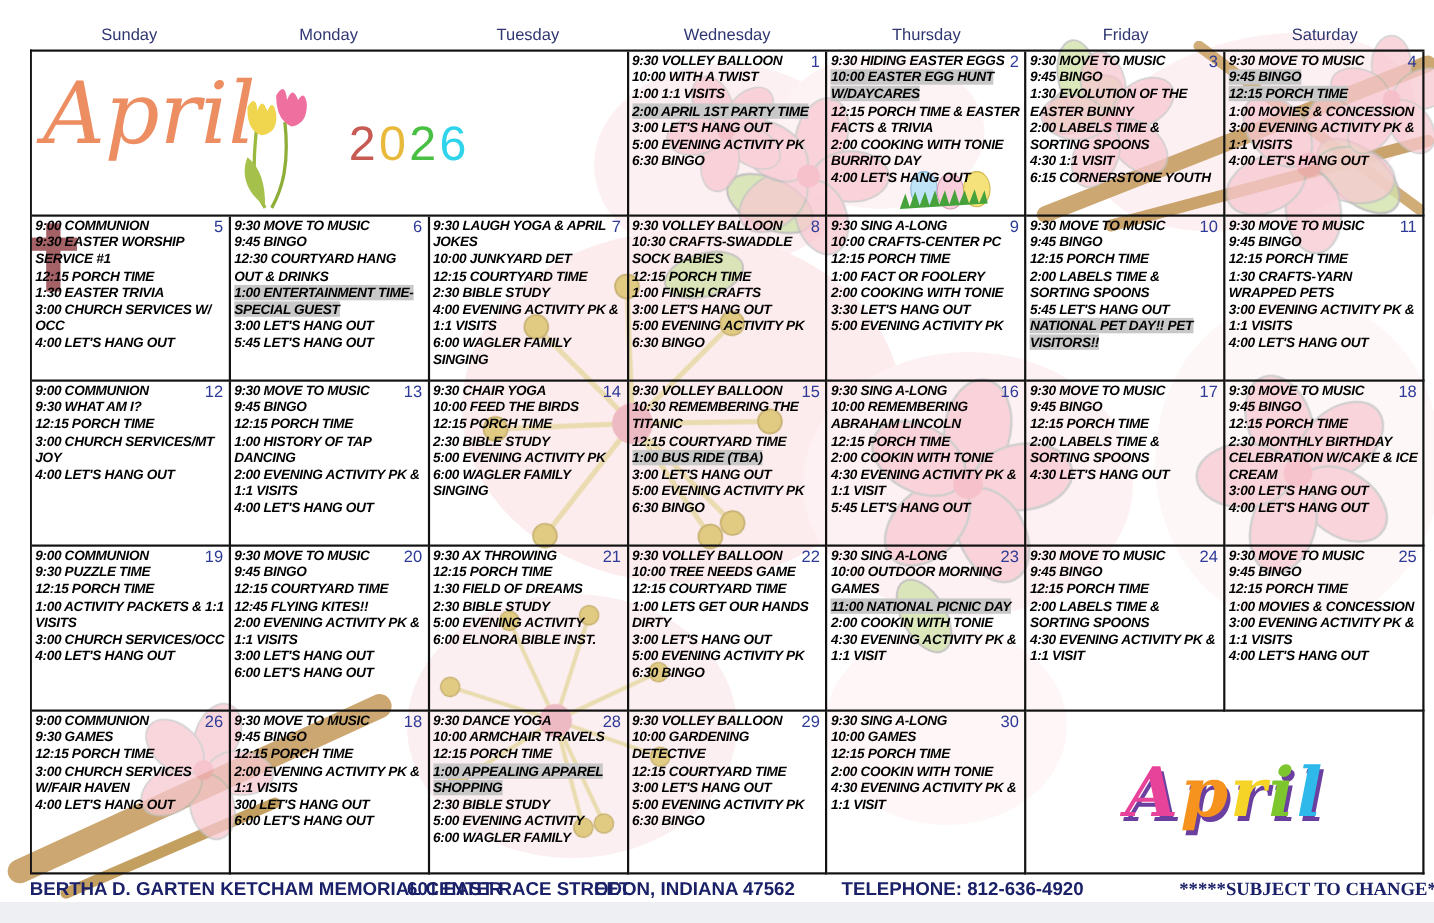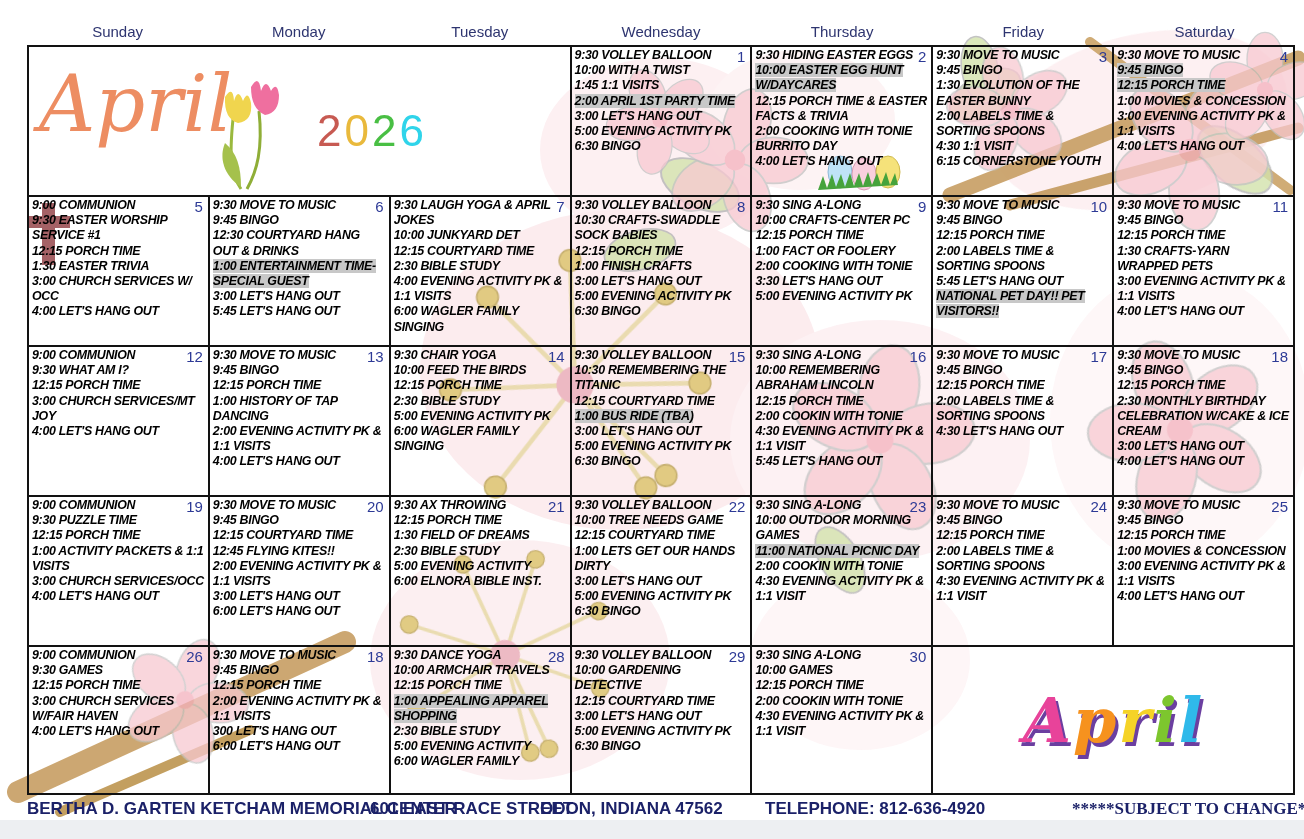--- a/index.html
+++ b/index.html
@@ -164,21 +164,21 @@
 
       <div class="cell logo-cell">
         <span class="april-logo"><span style="color: rgb(232, 67, 154);">A</span><span style="color: rgb(246, 146, 30);">p</span><span style="color: rgb(245, 211, 39);">r</span><span style="color: rgb(125, 198, 46);">i</span><span style="color: rgb(47, 185, 234);">l</span></span>
       </div>
 
     <div class="cell" style="grid-area: 1 / 4;">
           <span class="dnum">1</span>
           <div class="evs">
             <div class="ev"><span>9:30 VOLLEY BALLOON</span></div>
             <div class="ev"><span>10:00  WITH A TWIST</span></div>
-            <div class="ev"><span>1:45 1:1 VISITS</span></div>
+            <div class="ev"><span>1:00 1:1 VISITS</span></div>
             <div class="ev"><span class="hl">2:00 APRIL 1ST PARTY TIME</span></div>
             <div class="ev"><span>3:00  LET'S HANG OUT</span></div>
             <div class="ev"><span>5:00 EVENING ACTIVITY PK</span></div>
             <div class="ev"><span>6:30 BINGO</span></div>
           </div>
         </div>
         <div class="cell" style="grid-area: 1 / 5;">
           <span class="dnum">2</span>
           <div class="evs">
             <div class="ev"><span>9:30 HIDING EASTER EGGS</span></div>

